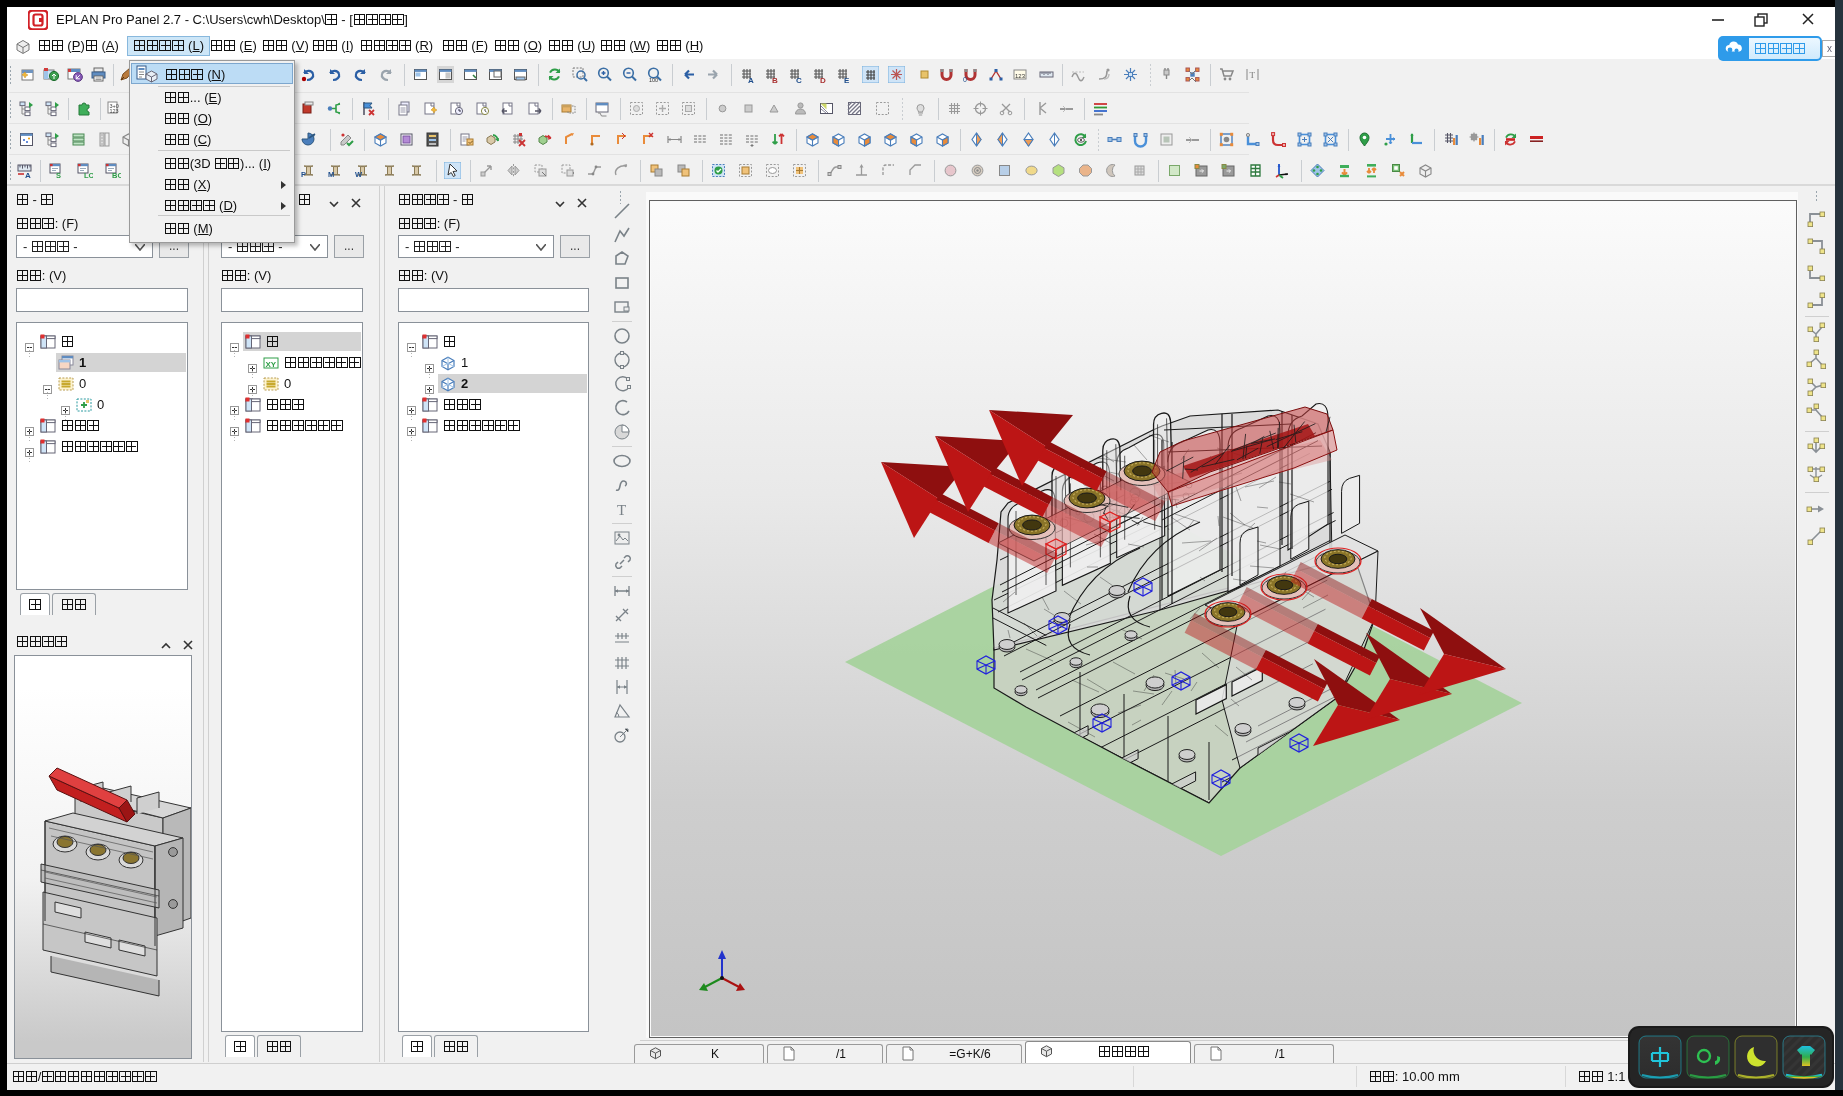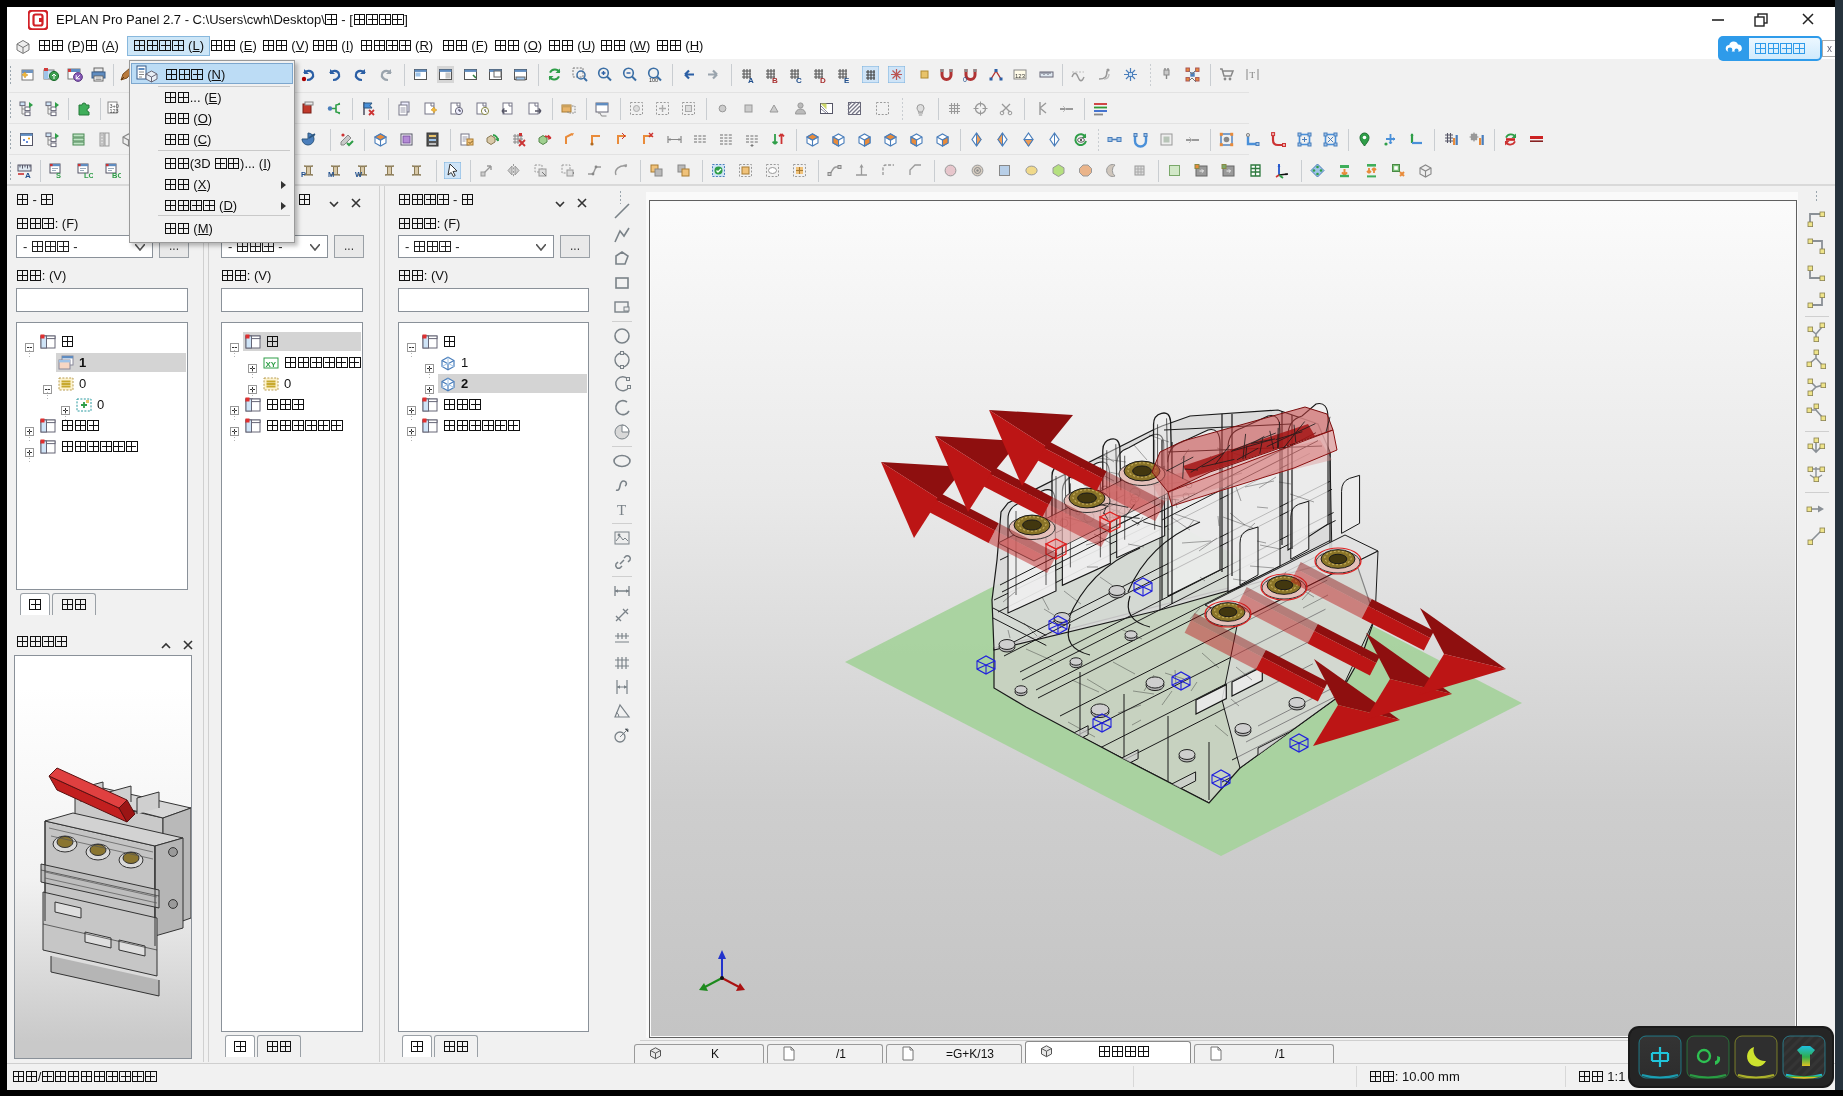--- a/index.html
+++ b/index.html
@@ -1741,21 +1741,21 @@
     <div class="abs" style="left:781px;top:1045px;z-index:4"><svg width="15" height="17" viewBox="0 0 15 17">
         <path d="M3 2h7l3 3v10H3z" fill="#fff" stroke="#777"></path>
         <path d="M10 2v3h3" fill="none" stroke="#777"></path>
       </svg></div>
     <div class="abs" style="left:807px;top:1047px;font-size:12px;color:#111;width:68px;text-align:center;white-space:nowrap;z-index:4">/1</div>
     <div class="abs" style="left:886px;top:1044px;width:136px;height:19px;background:#f1f1f1;border:1px solid #9a9a9a;border-bottom:none;border-radius:3px 3px 0 0"></div>
     <div class="abs" style="left:900px;top:1045px;z-index:4"><svg width="15" height="17" viewBox="0 0 15 17">
         <path d="M3 2h7l3 3v10H3z" fill="#fff" stroke="#777"></path>
         <path d="M10 2v3h3" fill="none" stroke="#777"></path>
       </svg></div>
-    <div class="abs" style="left:926px;top:1047px;font-size:12px;color:#111;width:88px;text-align:center;white-space:nowrap;z-index:4">=G+K/13</div>
+    <div class="abs" style="left:926px;top:1047px;font-size:12px;color:#111;width:88px;text-align:center;white-space:nowrap;z-index:4">=G+K/6</div>
     <div class="abs" style="left:1025px;top:1041px;width:166px;height:22px;background:#fff;border:1px solid #8a8a8a;border-bottom:none;border-radius:3px 3px 0 0;z-index:3"></div>
     <div class="abs" style="left:1039px;top:1043px;z-index:4"><svg width="15" height="17" viewBox="0 0 15 17">
         <path d="M2.5 5.5l5-2.7 5 2.7v5.5l-5 2.7-5-2.7z" fill="#e8e8e8" stroke="#555"></path>
         <path d="M2.5 5.5l5 2.7 5-2.7M7.5 8.2v5.5" fill="none" stroke="#555"></path>
       </svg></div>
     <div class="abs" style="left:1065px;top:1045px;font-size:12px;color:#111;width:118px;text-align:center;white-space:nowrap;z-index:4"><i class="cj"></i><i class="cj"></i><i class="cj"></i><i class="cj"></i></div>
     <div class="abs" style="left:1194px;top:1044px;width:140px;height:19px;background:#f1f1f1;border:1px solid #9a9a9a;border-bottom:none;border-radius:3px 3px 0 0"></div>
     <div class="abs" style="left:1208px;top:1045px;z-index:4"><svg width="15" height="17" viewBox="0 0 15 17">
         <path d="M3 2h7l3 3v10H3z" fill="#fff" stroke="#777"></path>
         <path d="M10 2v3h3" fill="none" stroke="#777"></path>

